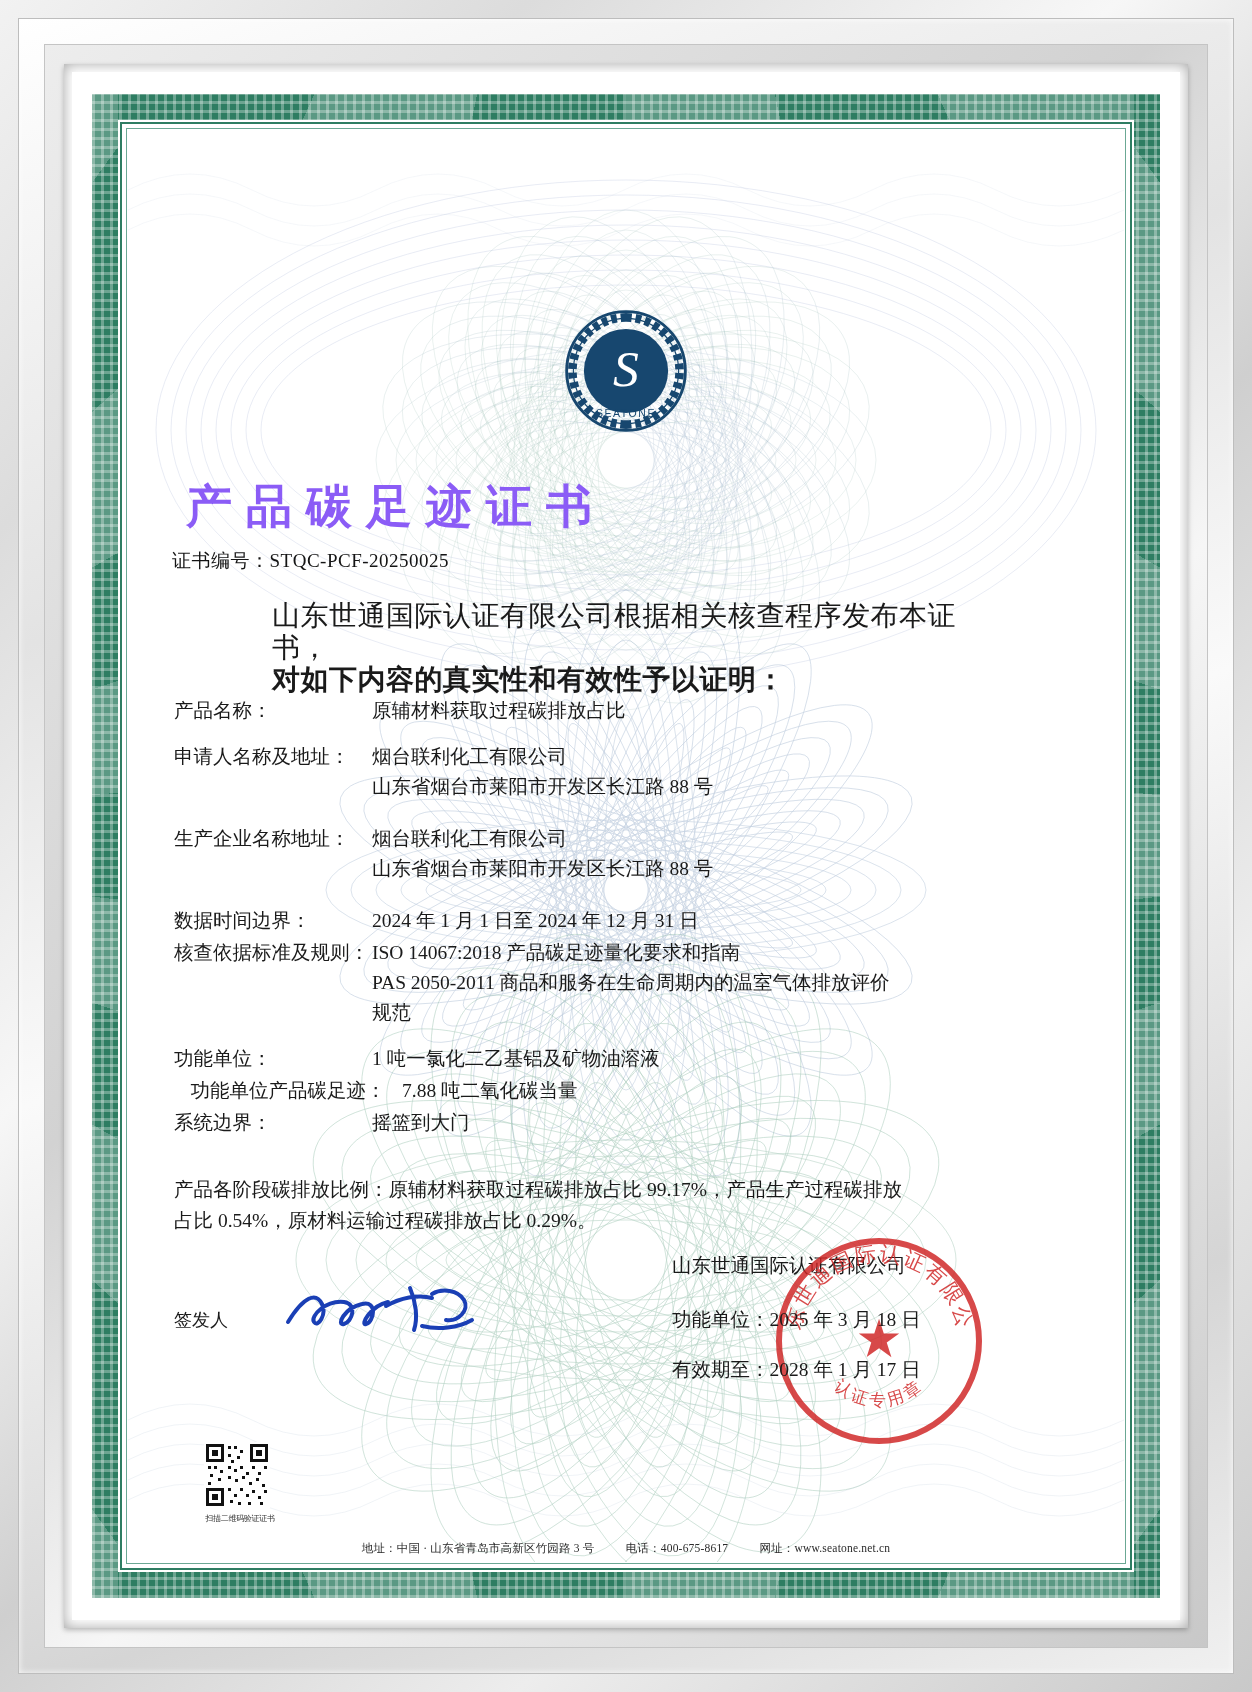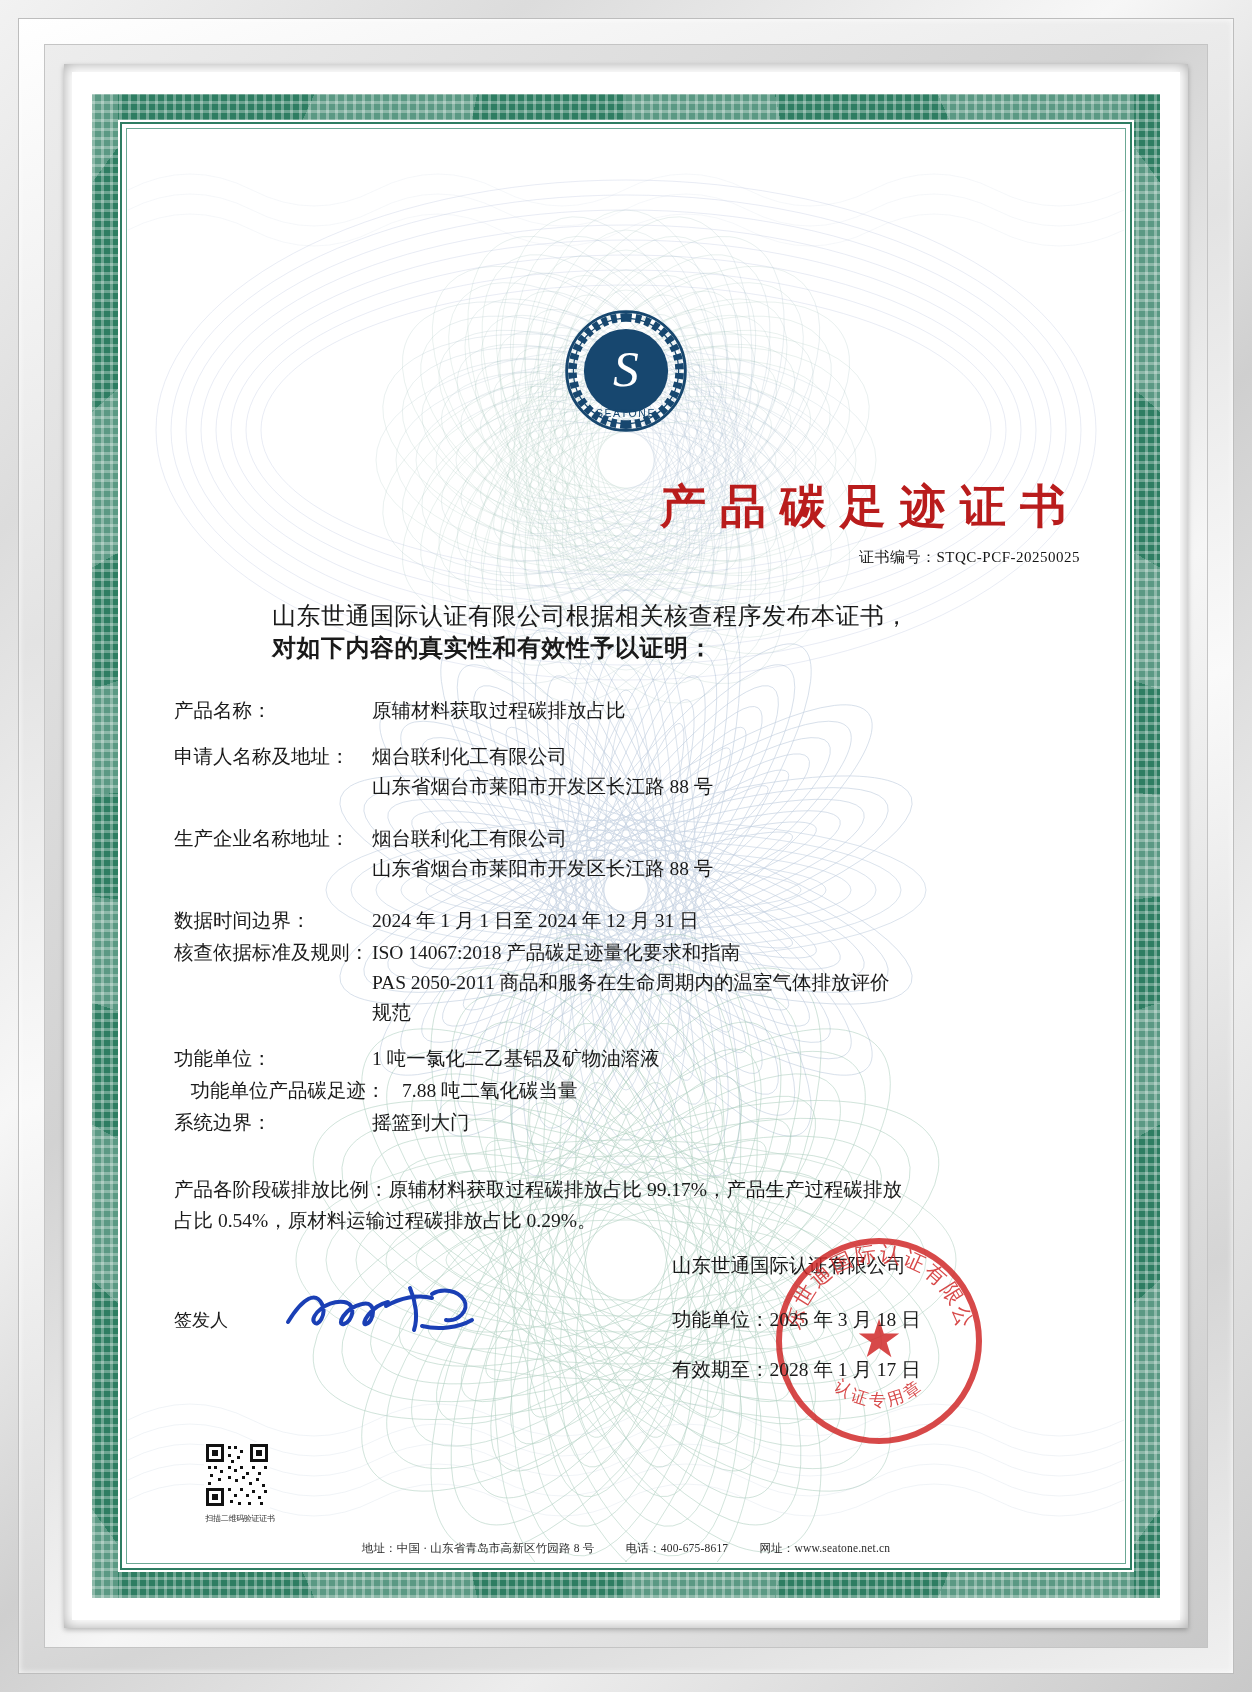--- a/index.html
+++ b/index.html
@@ -120,44 +120,44 @@
     position: absolute;
     left: 50%;
     transform: translateX(-50%);
     top: 148px;
     width: 134px; height: 134px;
   }
 
   .title {
     position: absolute;
     top: 320px; left: 0; width: 100%;
-    text-align: right;
+    text-align: left;
     font-size: 46px;
     letter-spacing: 14px;
     font-weight: bold;
-    color: #b91c1c;
+    color: #8b5cf6;
     text-indent: 14px;
     font-family: "Liberation Serif","DejaVu Serif",serif;
   }
 
   .cert-no {
     position: absolute;
     top: 392px; left: 0; width: 100%;
-    text-align: right;
-    font-size: 15px;
+    text-align: left;
+    font-size: 19px;
     color: #141414;
     letter-spacing: 0.5px;
   }
 
   .statement {
     position: absolute;
     top: 444px;
     left: 100px;
     width: 700px;
-    font-size: 24px;
+    font-size: 28px;
     line-height: 32px;
     letter-spacing: 0.5px;
     text-align: left;
   }
   .statement .l2 { display:block;font-weight:bold; }
 
   .fields {
     position: absolute;
     top: 540px;
     left: 2px;
@@ -565,17 +565,17 @@
           <rect x="56" y="60" width="3" height="3"></rect>
         <rect x="6" y="32" width="3" height="3"></rect>
           <rect x="14" y="36" width="3" height="3"></rect>
           <rect x="4" y="40" width="3" height="3"></rect>
       </g>
     </svg>
   </div>
   <div class="qr-caption">扫描二维码验证证书</div>
 
   <div class="footer">
-    <span>地址：中国 · 山东省青岛市高新区竹园路 8 号</span>
+    <span>地址：中国 · 山东省青岛市高新区竹园路 3 号</span>
     <span>电话：400-675-8617</span>
     <span>网址：www.seatone.net.cn</span>
   </div>
 </div>
 
 </body></html>

